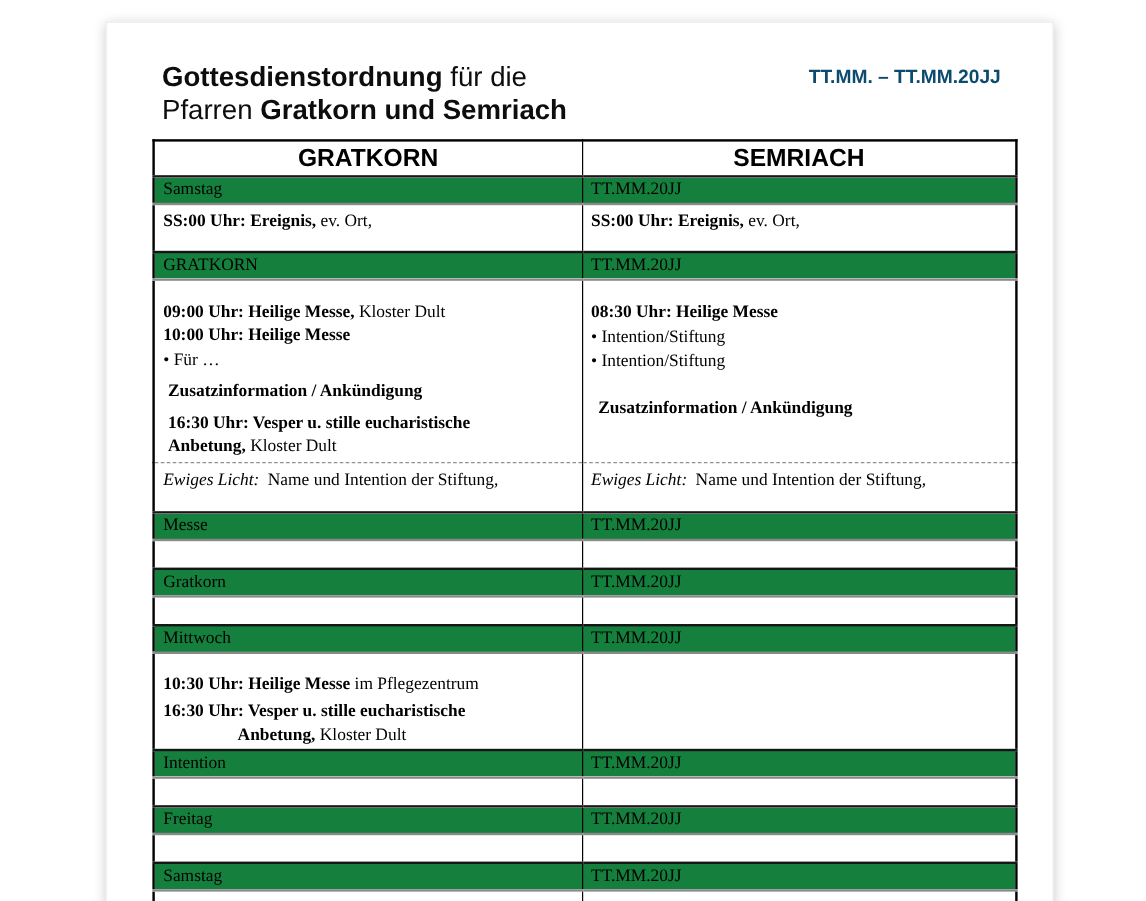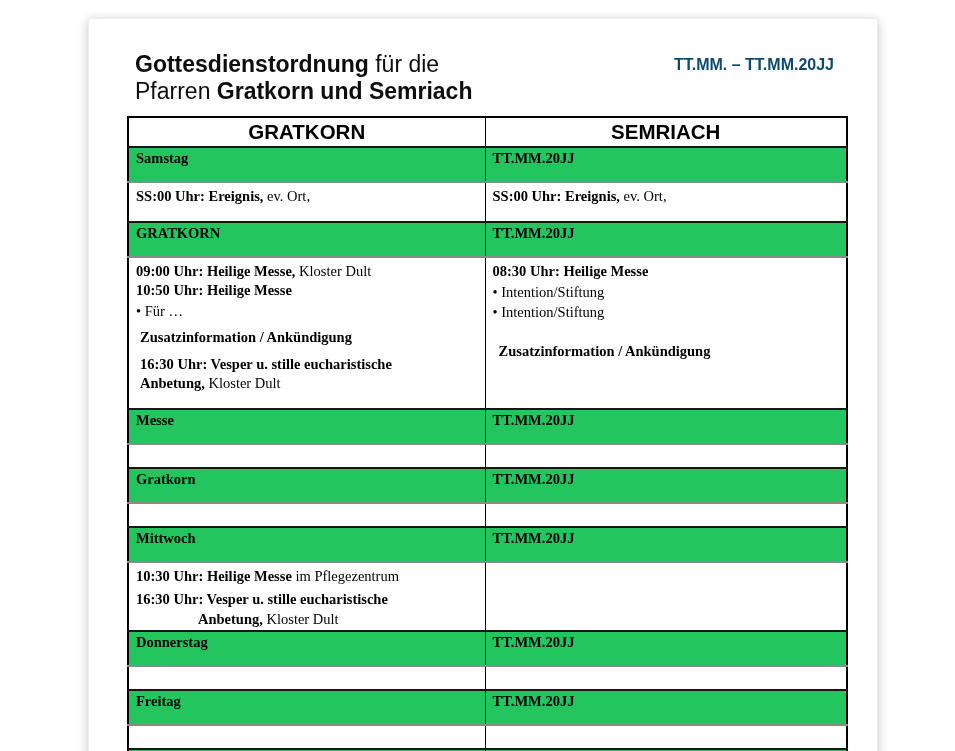--- a/index.html
+++ b/index.html
@@ -70,33 +70,33 @@
     font-family: "Liberation Sans", sans-serif;
     font-weight: bold;
     font-size: 20.5px;
     text-align: center;
     vertical-align: middle;
     height: 30px;
     padding: 1px 7px;
     border-bottom: 1px solid #000;
   }
   tr.day td {
-    background: #22c55e;
+    background: #15803d;
     border-top: 2px solid #161616;
     border-bottom: 2px solid #8a8a8a;
-    font-weight: bold;
+    font-weight: normal;
     line-height: 18px;
     height: 21px;
-    padding: 1px 7px 14px 7px;
+    padding: 1px 7px 2px 7px;
   }
   tr.event td   { height: 40px; padding-top: 4px; }
-  tr.sunday td  { height: 152px; border-bottom: 1px dashed #909090; padding-top: 4px; font-family: Liberation Serif, serif; }
+  tr.sunday td  { height: 152px; border-bottom: 1px dashed #909090; padding-top: 17px; font-family: Liberation Serif, serif; }
   tr.ewig td    { height: 42px; border-top: 1px dashed #909090; padding-top: 5px; }
   tr.empty td   { height: 24px; }
-  tr.midweek td { height: 66px; padding-top: 4px; }
+  tr.midweek td { height: 66px; padding-top: 16px; }
 
   p { margin: 0; line-height: 19px; }
   .blt       { margin-top: 2px; line-height: 18px; }
   .info-line { margin-top: 8px; padding-left: 4px; }
   .vesper    { margin-top: 8px; padding-left: 4px; }
   .vesper2   { padding-left: 4px; }
   .r-info    { margin-top: 21px; padding-left: 6px; }
   .mw2       { margin-top: 5px; line-height: 18px; }
   .mw1       { line-height: 18px; }
   .hang      { padding-left: 62px; margin-top: 2px; line-height: 18px; }
@@ -143,33 +143,41 @@
         </td>
       </tr>
 
       <tr class="day">
         <td>GRATKORN</td>
         <td>TT.MM.20JJ</td>
       </tr>
       <tr class="sunday">
         <td>
           <p><b>09:00 Uhr: Heilige Messe,</b><span> Kloster Dult</span></p>
-          <p><b>10:50 Uhr: Heilige Messe</b></p>
+          <p><b>10:00 Uhr: Heilige Messe</b></p>
           <p class="blt">• Für …</p>
           <p class="info-line"><b>Zusatzinformation / Ankündigung</b></p>
           <p class="vesper"><b>16:30 Uhr: Vesper u. stille eucharistische</b></p>
           <p class="vesper2"><b>Anbetung,</b><span> Kloster Dult</span></p>
         </td>
         <td>
           <p><b>08:30 Uhr: Heilige Messe</b></p>
           <p class="blt">• Intention/Stiftung</p>
           <p class="blt">• Intention/Stiftung</p>
           <p class="r-info"><b>Zusatzinformation / Ankündigung</b></p>
         </td>
       </tr>
+      <tr class="ewig">
+        <td>
+          <p><span class="ital">Ewiges Licht:</span><span class="gap">Name und Intention der Stiftung,</span></p>
+        </td>
+        <td>
+          <p><span class="ital">Ewiges Licht:</span><span class="gap">Name und Intention der Stiftung,</span></p>
+        </td>
+      </tr>
 
       <tr class="day">
         <td>Messe</td>
         <td>TT.MM.20JJ</td>
       </tr>
       <tr class="empty">
             <td></td>
             <td></td>
           </tr>
 
@@ -189,21 +197,21 @@
       <tr class="midweek">
         <td>
           <p class="mw1"><b>10:30 Uhr: Heilige Messe</b><span> im Pflegezentrum</span></p>
           <p class="mw2"><b>16:30 Uhr: Vesper u. stille eucharistische</b></p>
           <p class="hang"><b>Anbetung,</b><span> Kloster Dult</span></p>
         </td>
         <td></td>
       </tr>
 
       <tr class="day">
-        <td>Donnerstag</td>
+        <td>Intention</td>
         <td>TT.MM.20JJ</td>
       </tr>
       <tr class="empty">
             <td></td>
             <td></td>
           </tr>
 
       <tr class="day">
         <td>Freitag</td>
         <td>TT.MM.20JJ</td>

